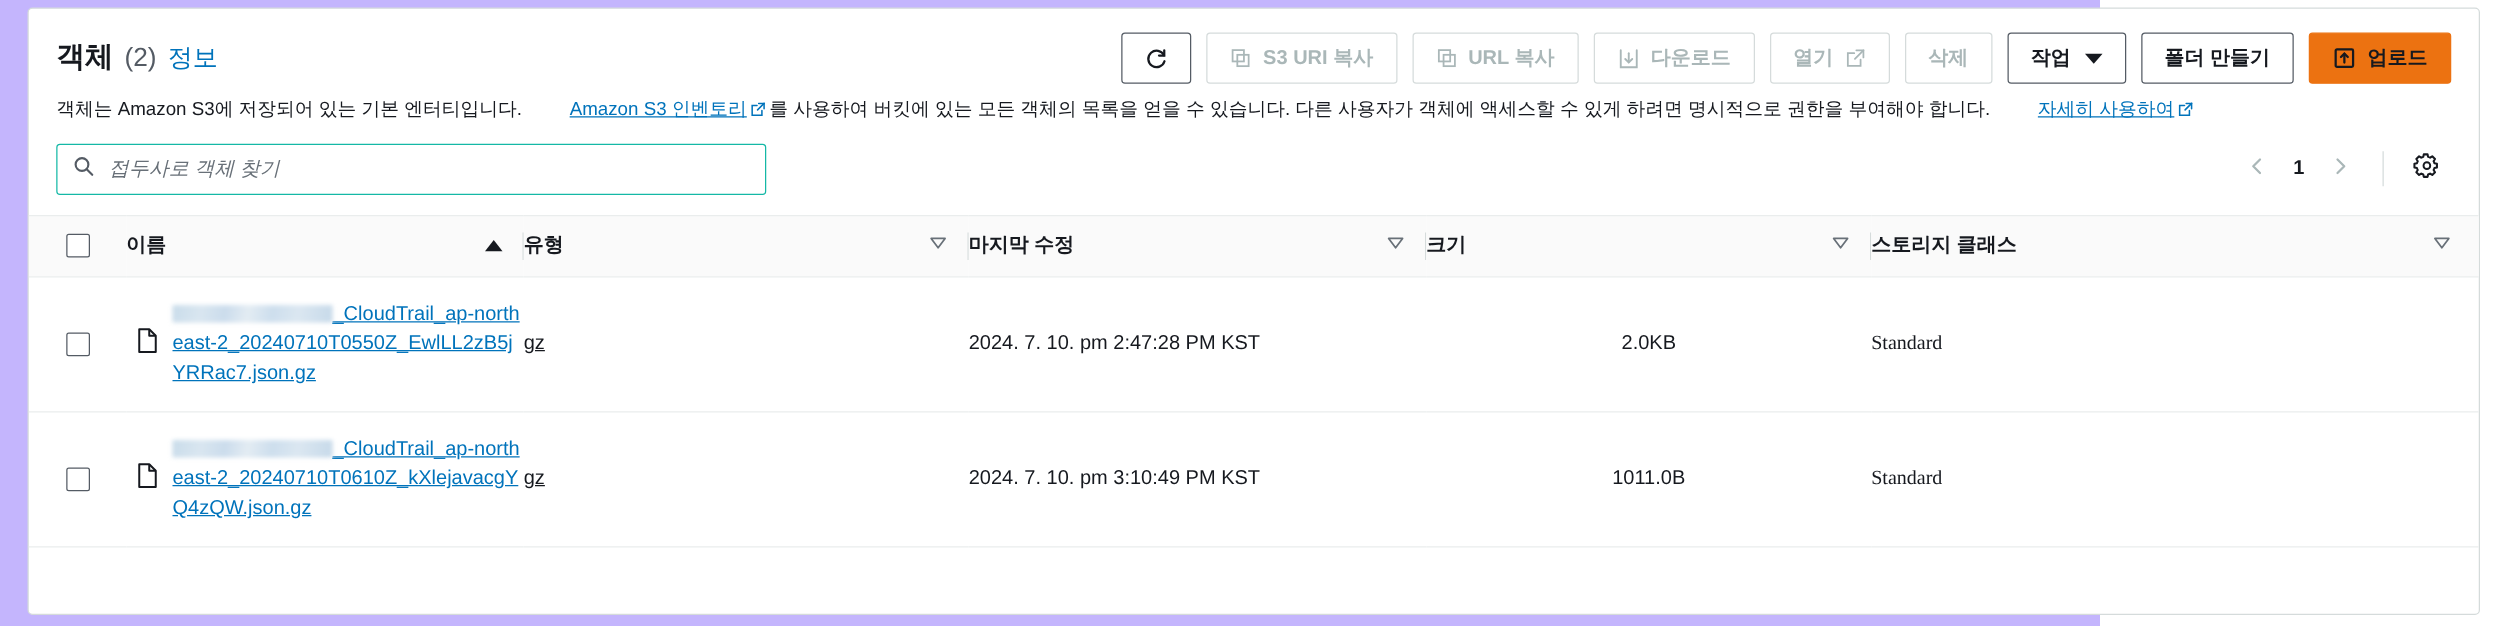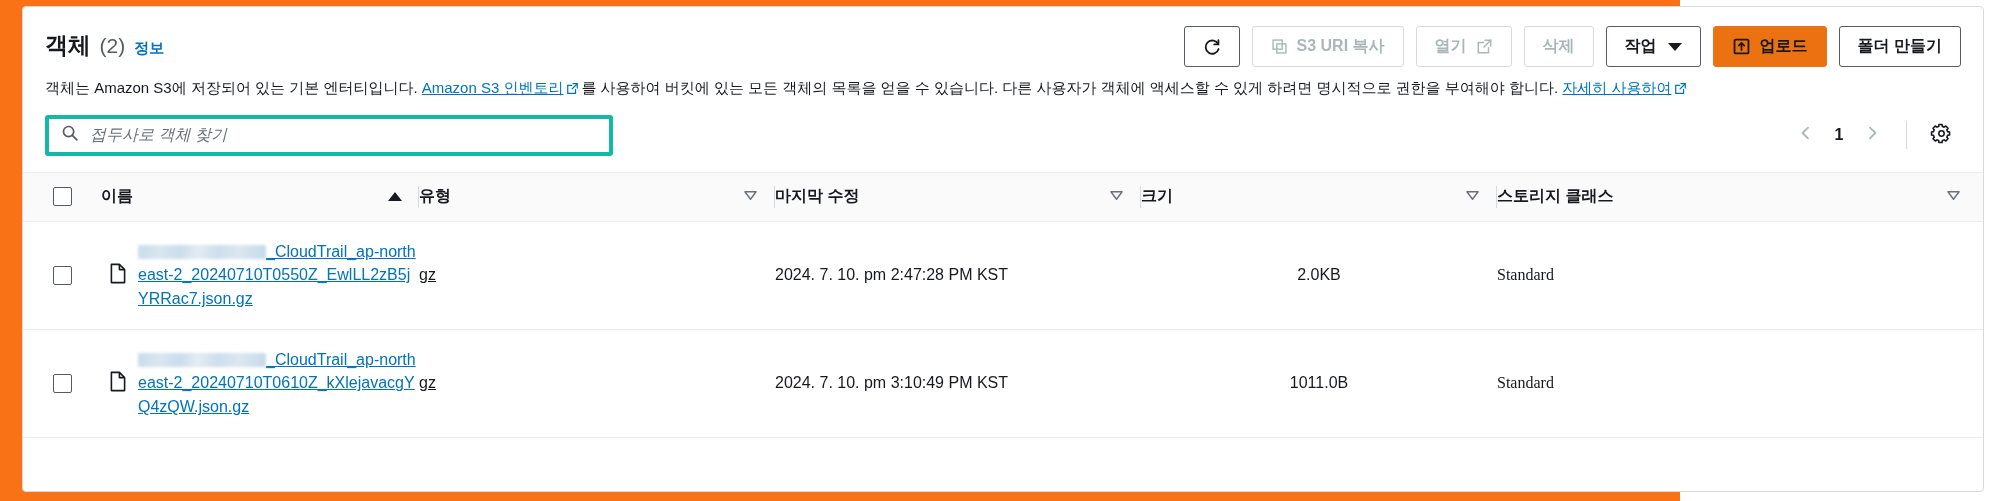--- a/index.html
+++ b/index.html
@@ -12,21 +12,21 @@
     height: 501px;
     font-family: "Liberation Sans", "DejaVu Sans", sans-serif;
     color: #16191f;
     overflow: hidden;
   }
 
   .page {
     position: relative;
     width: 1680px;
     height: 501px;
-    background: #f97316;
+    background: #c4b5fd;
     box-sizing: border-box;
   }
 
   
   .panel {
     position: absolute;
     left: 22px;
     top: 6px;
     width: 1962px;
     height: 486px;
@@ -57,24 +57,24 @@
     font-weight: bold;
     color: #16191f;
     letter-spacing: -0.2px;
   }
   .title-count {
     font-size: 21px;
     font-weight: normal;
     color: #545b64;
   }
   .info-link {
-    font-size: 15px;
+    font-size: 20px;
     color: #0073bb;
     text-decoration: none;
-    font-weight: bold;
+    font-weight: normal;
     cursor: pointer;
   }
 
   
   .toolbar {
     display: flex;
     align-items: flex-start;
     gap: 12px;
     flex-wrap: nowrap;
   }
@@ -126,40 +126,41 @@
     padding: 10px 22px 0 22px;
     font-size: 15px;
     line-height: 1.45;
     color: #16191f;
     white-space: nowrap;
   }
   .desc a {
     color: #0073bb;
     text-decoration: underline;
     cursor: pointer;
+    margin-left: 34px;
   }
   .ext-icon {
     display: inline-block;
     vertical-align: -2px;
     margin: 0 2px 0 3px;
   }
 
   
   .filter-bar {
     display: flex;
     align-items: center;
     justify-content: space-between;
     padding: 14px 22px 0 22px;
     box-sizing: border-box;
   }
   .search-box {
     position: relative;
     width: 568px;
     height: 41px;
-    border: 4px solid #14b8a6;
+    border: 1px solid #14b8a6;
     border-radius: 3px;
     background: #ffffff;
     box-sizing: border-box;
     display: flex;
     align-items: center;
     padding: 0 12px;
     gap: 11px;
   }
   .search-placeholder {
     font-size: 16px;
@@ -312,21 +313,40 @@
         <div class="btn disabled">
           <span>
             <svg width="17" height="17" viewBox="0 0 18 18" fill="none" stroke="#aab7b8" stroke-width="1.5">
               <rect x="2.2" y="2.2" width="9.6" height="9.6"></rect>
               <rect x="6.2" y="6.2" width="9.6" height="9.6"></rect>
             </svg>
           </span>
           <span>S3 URI 복사</span>
         </div>
 
-
+        <div class="btn disabled">
+          <span>
+            <svg width="17" height="17" viewBox="0 0 18 18" fill="none" stroke="#aab7b8" stroke-width="1.5">
+              <rect x="2.2" y="2.2" width="9.6" height="9.6"></rect>
+              <rect x="6.2" y="6.2" width="9.6" height="9.6"></rect>
+            </svg>
+          </span>
+          <span>URL 복사</span>
+        </div>
+
+        <div class="btn disabled">
+          <span>
+            <svg width="18" height="18" viewBox="0 0 18 18" fill="none" stroke="#aab7b8" stroke-width="1.5" stroke-linecap="round">
+              <path d="M2.6 2.2v13.6h12.8V2.2"></path>
+              <path d="M9 4.6v7.2"></path>
+              <path d="M6.2 9.2 9 12l2.8-2.8"></path>
+            </svg>
+          </span>
+          <span>다운로드</span>
+        </div>
 
         <div class="btn disabled">
           <span>열기</span>
           <span>
             <svg width="17" height="17" viewBox="0 0 18 18" fill="none" stroke="#aab7b8" stroke-width="1.5" stroke-linecap="round">
               <path d="M9.6 2.4h6v6"></path>
               <path d="M15.6 2.4 8.4 9.6"></path>
               <path d="M13.2 10.2v5.4H2.4V4.8h5.4"></path>
             </svg>
           </span>
@@ -334,33 +354,33 @@
 
         <div class="btn disabled">
           <span>삭제</span>
         </div>
 
         <div class="btn">
           <span>작업</span>
           <span class="caret"></span>
         </div>
 
+        <div class="btn">
+          <span>폴더 만들기</span>
+        </div>
+
         <div class="btn primary">
           <span>
             <svg width="19" height="19" viewBox="0 0 18 18" fill="none" stroke="#16191f" stroke-width="1.7" stroke-linecap="round">
               <rect x="2.4" y="2.4" width="13.2" height="13.2" rx="1"></rect>
               <path d="M9 12.4V5.8"></path>
               <path d="M6.4 8.2 9 5.6l2.6 2.6"></path>
             </svg>
           </span>
           <span>업로드</span>
-        </div>
-
-        <div class="btn">
-          <span>폴더 만들기</span>
         </div>
       </div>
     </div>
 
     <div class="desc">
       <span>객체는 Amazon S3에 저장되어 있는 기본 엔터티입니다. </span><a>Amazon S3 인벤토리</a><span class="ext-icon"><svg width="13" height="13" viewBox="0 0 18 18" fill="none" stroke="#0073bb" stroke-width="1.7" stroke-linecap="round">
             <path d="M9.6 2.4h6v6"></path>
             <path d="M15.6 2.4 8.4 9.6"></path>
             <path d="M13.2 10.2v5.4H2.4V4.8h5.4"></path>
           </svg></span><span>를 사용하여 버킷에 있는 모든 객체의 목록을 얻을 수 있습니다. 다른 사용자가 객체에 액세스할 수 있게 하려면 명시적으로 권한을 부여해야 합니다. </span><a>자세히 사용하여</a><span class="ext-icon"><svg width="13" height="13" viewBox="0 0 18 18" fill="none" stroke="#0073bb" stroke-width="1.7" stroke-linecap="round">

